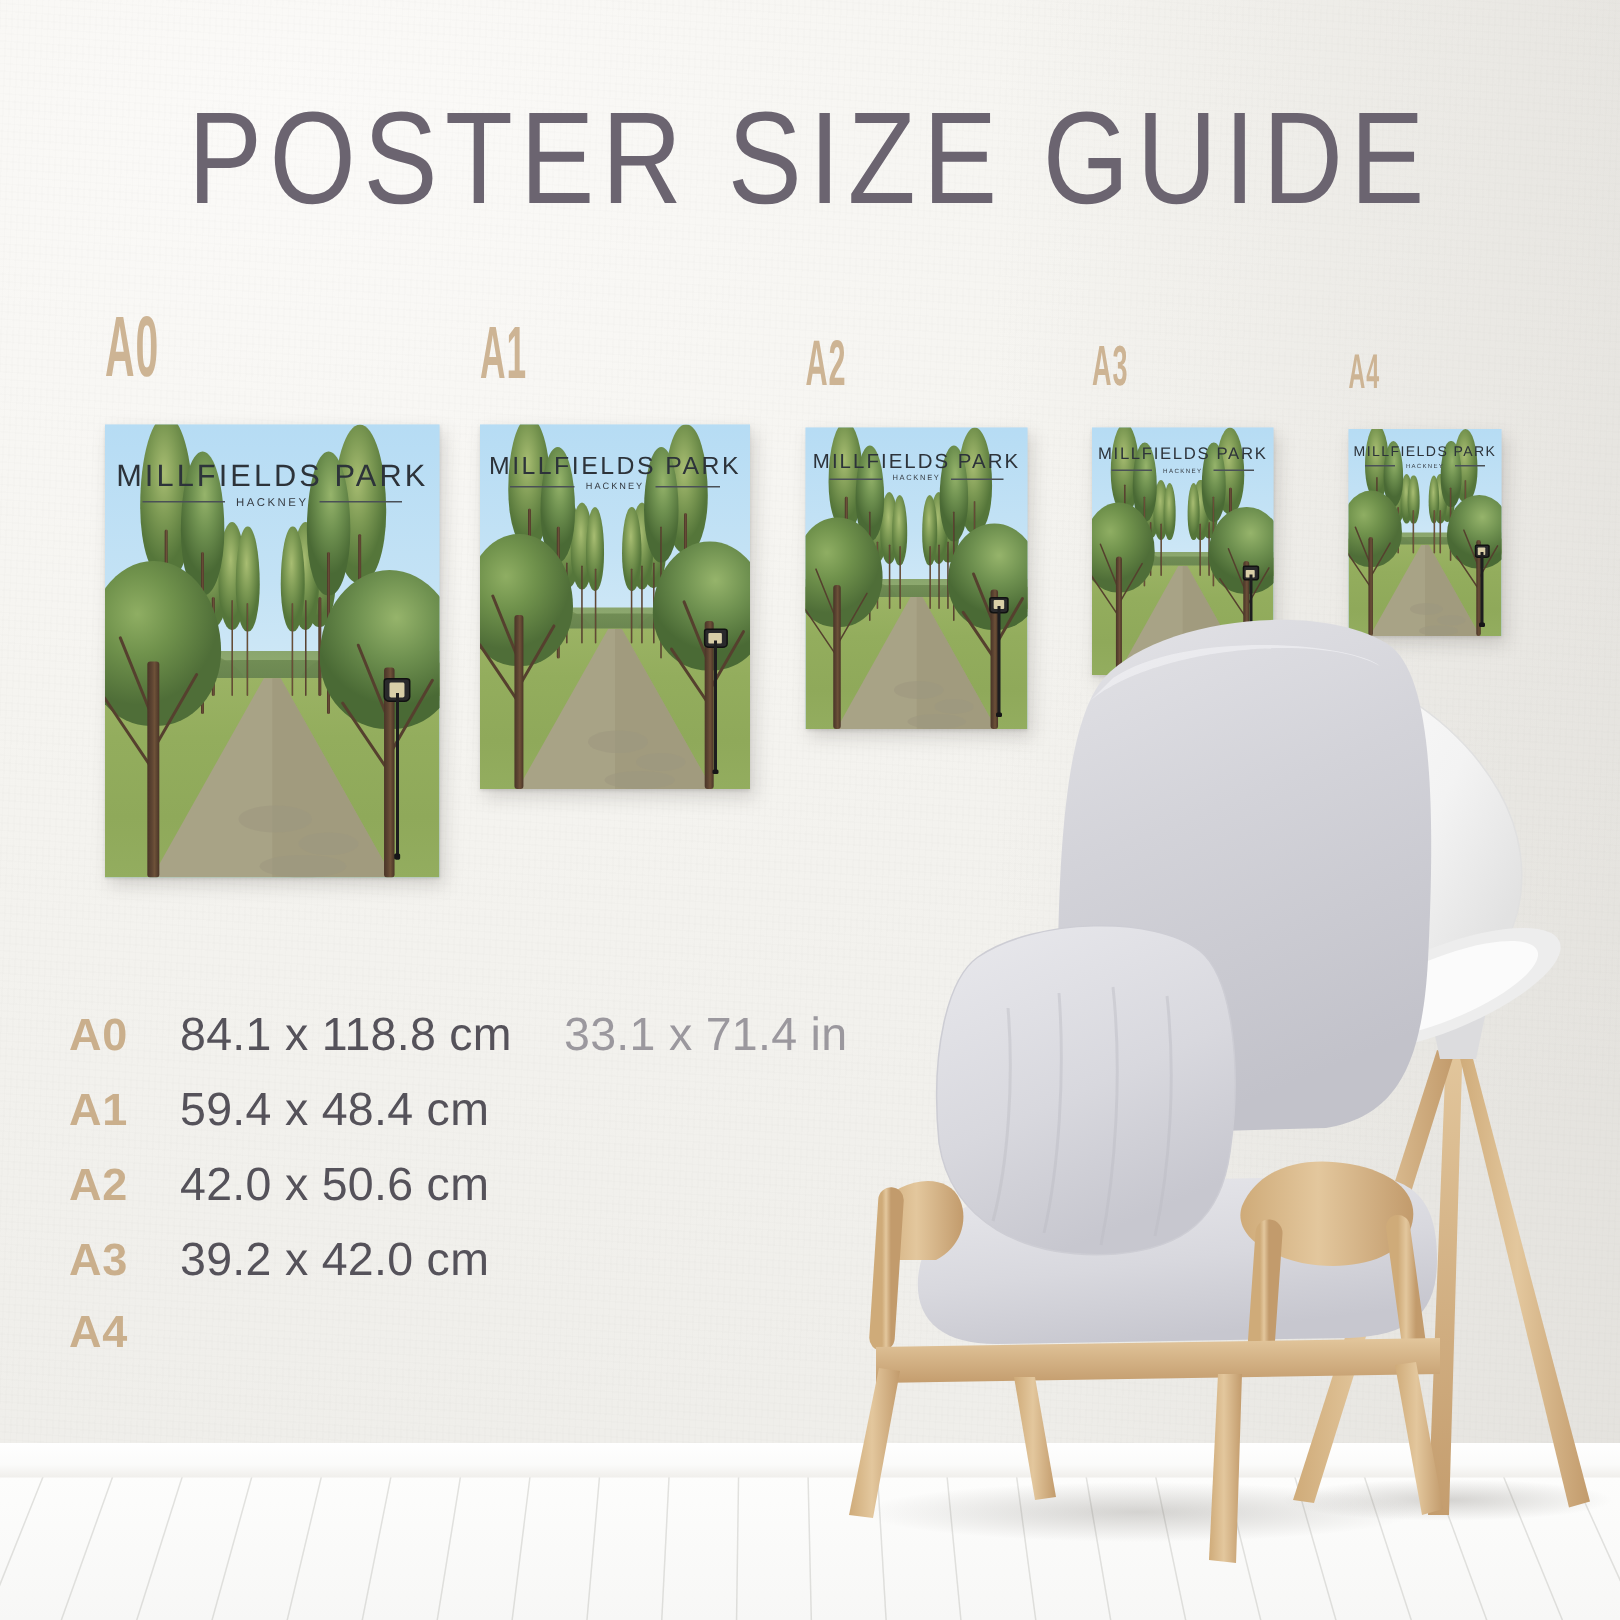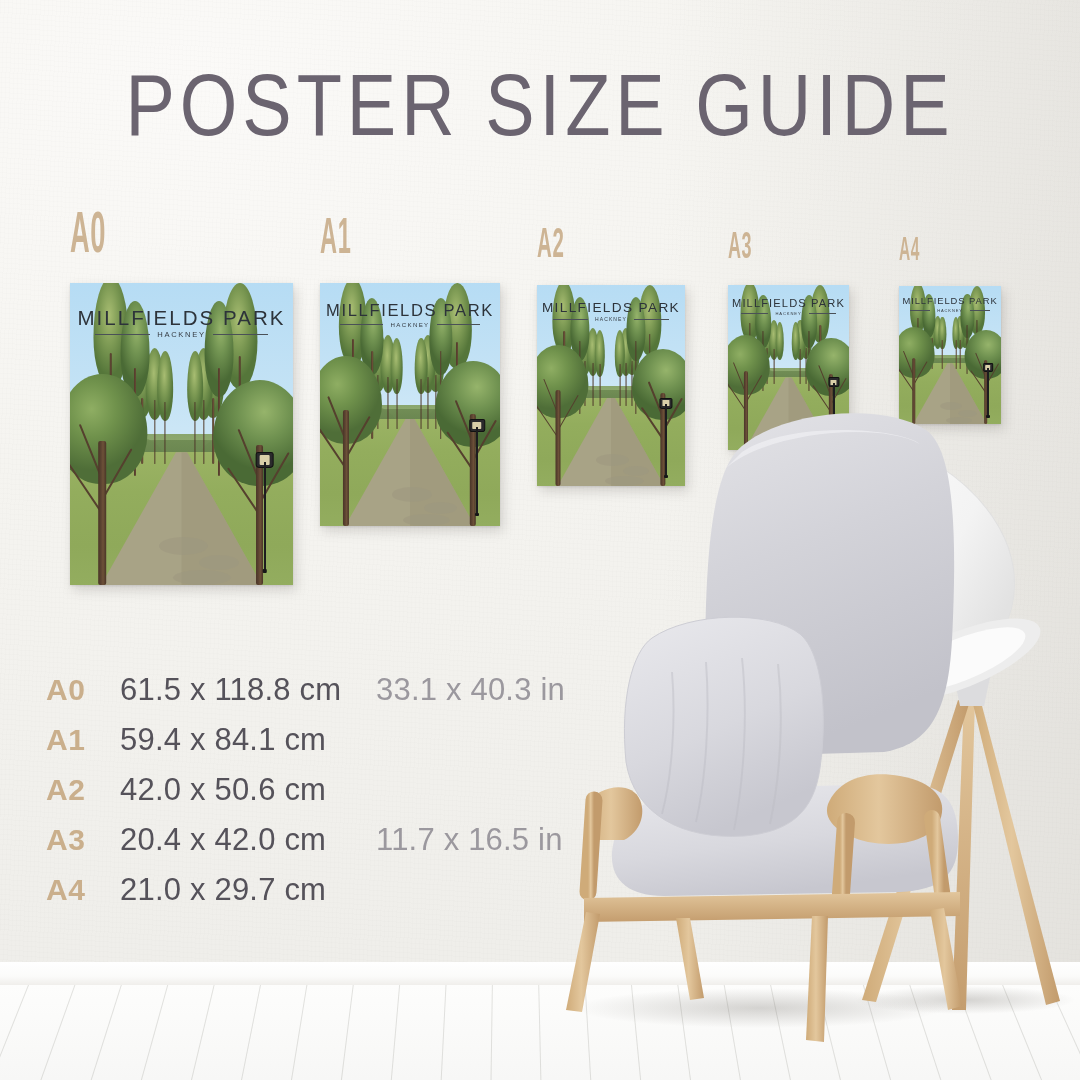--- a/index.html
+++ b/index.html
@@ -579,39 +579,37 @@
               <div class="rule"></div>
             </div>
           </div>
         </div>
       </div>
     </div>
 
   <div class="size-table" id="size-table">
       <div class="size-row">
         <div class="sz-code">A0</div>
-        <div class="sz-cm">61.5 x 118.8 cm</div>
-        <div class="sz-in">33.1 x 40.3 in</div>
+        <div class="sz-cm">84.1 x 118.8 cm</div>
+        <div class="sz-in">33.1 x 71.4 in</div>
       </div>
       <div class="size-row">
         <div class="sz-code">A1</div>
-        <div class="sz-cm">59.4 x 84.1 cm</div>
+        <div class="sz-cm">59.4 x 48.4 cm</div>
       </div>
       <div class="size-row">
         <div class="sz-code">A2</div>
         <div class="sz-cm">42.0 x 50.6 cm</div>
       </div>
       <div class="size-row">
         <div class="sz-code">A3</div>
-        <div class="sz-cm">20.4 x 42.0 cm</div>
-        <div class="sz-in">11.7 x 16.5 in</div>
+        <div class="sz-cm">39.2 x 42.0 cm</div>
       </div>
       <div class="size-row">
         <div class="sz-code">A4</div>
-        <div class="sz-cm">21.0 x 29.7 cm</div>
       </div>
     </div>
 
   <svg class="furniture" viewBox="0 0 1080 1080">
     <defs>
       <linearGradient id="woodA" x1="0" y1="0" x2="1" y2="0">
         <stop offset="0%" stop-color="#cfab79"></stop>
           <stop offset="45%" stop-color="#e3c79d"></stop>
           <stop offset="100%" stop-color="#c29b6c"></stop>
       </linearGradient>

